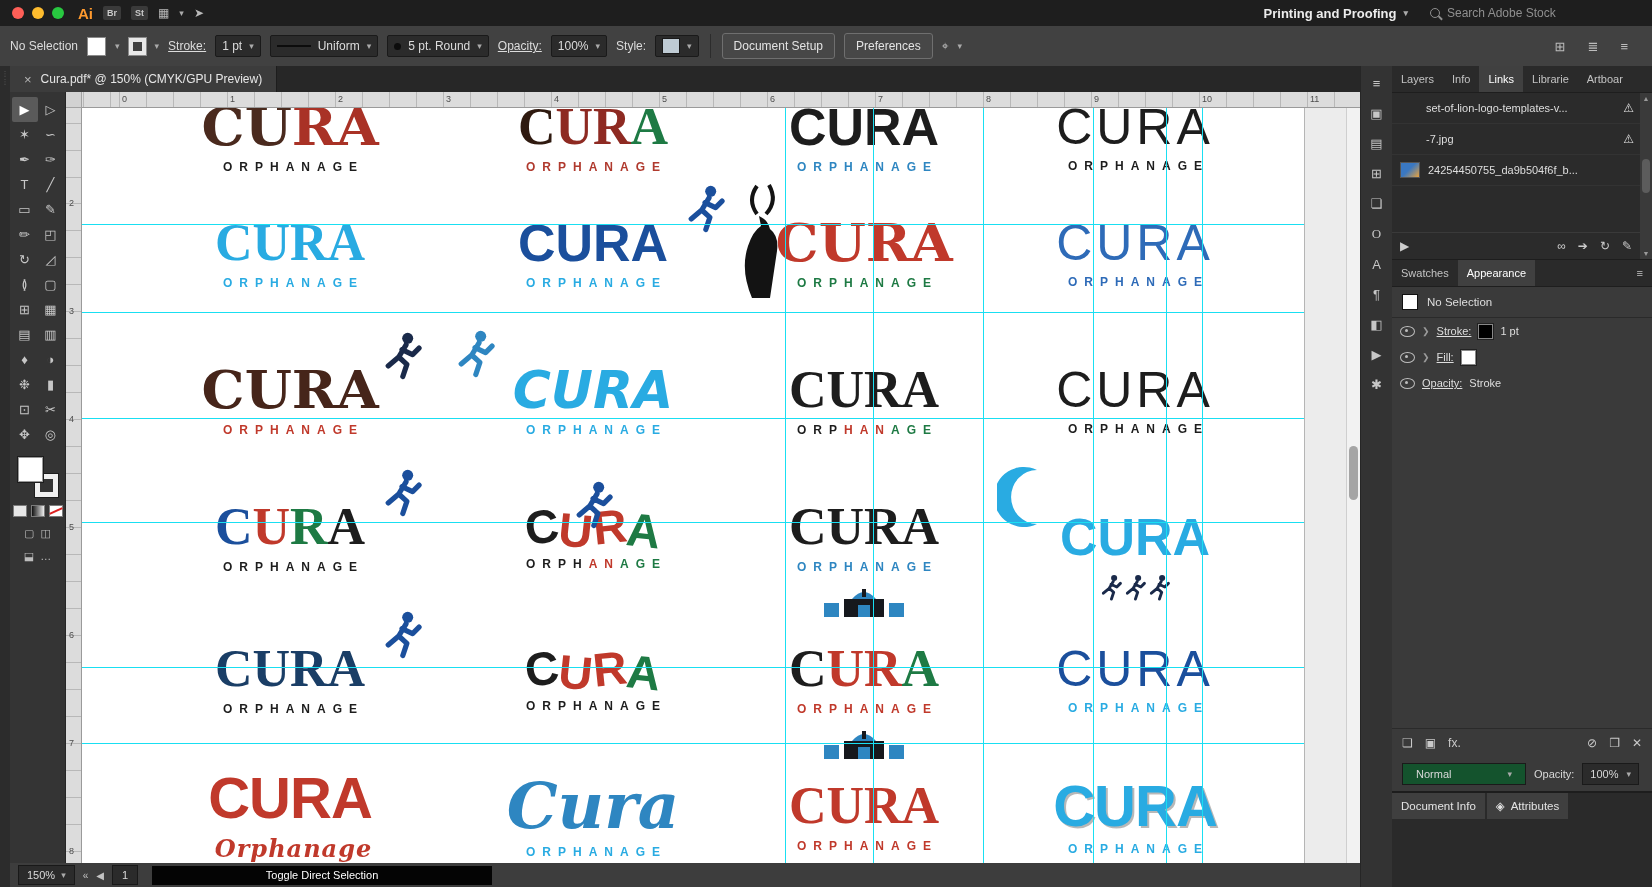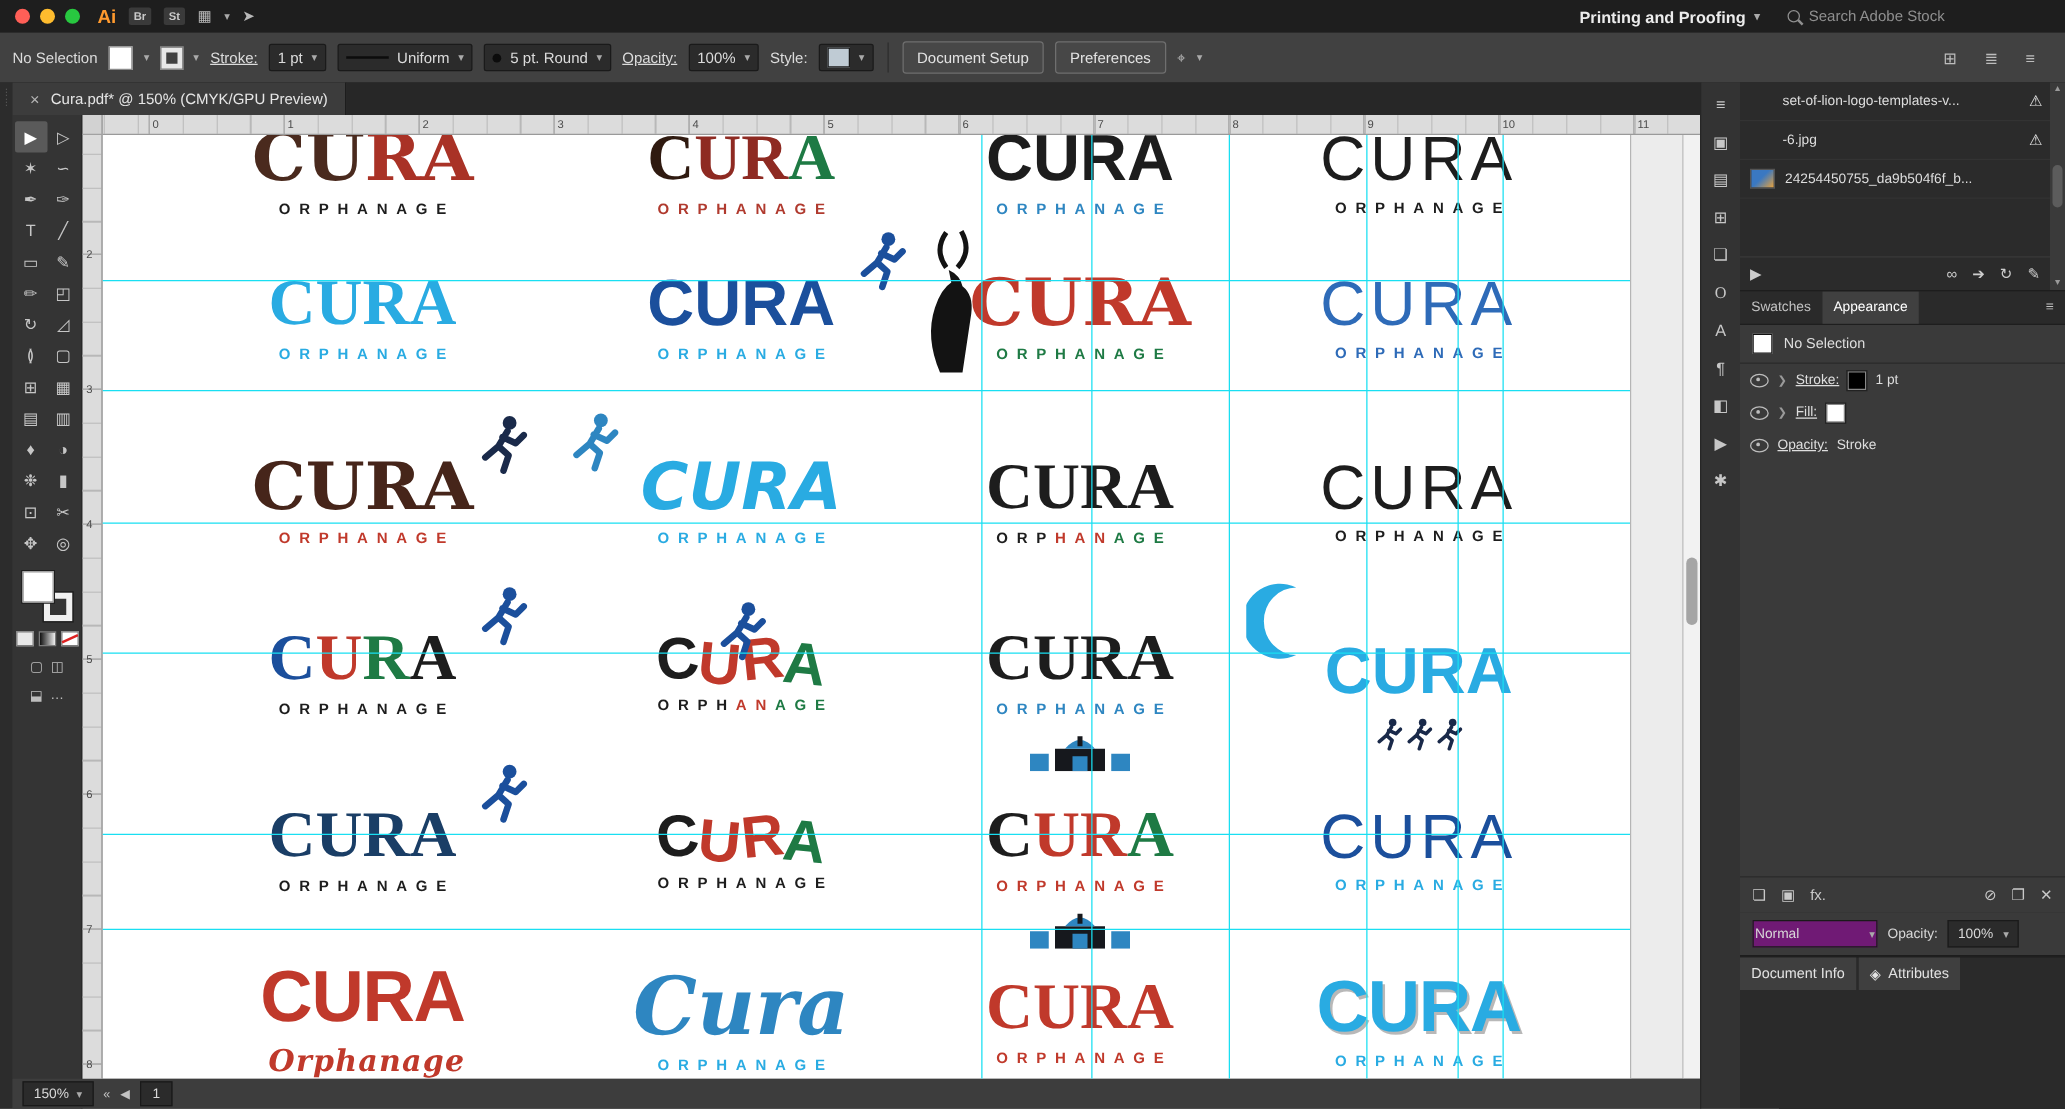--- a/index.html
+++ b/index.html
@@ -141,22 +141,22 @@
   .app-row{display:flex;align-items:center;gap:7px;height:26px;padding:0 8px;}
   .eye{width:13px;height:9px;border:1px solid #bdbdbd;border-radius:50%;position:relative;flex:none;}
   .eye::after{content:"";position:absolute;left:4px;top:2px;width:3px;height:3px;border-radius:50%;background:#bdbdbd;}
   .chev{color:#9a9a9a;font-size:9px;}
   .sw-black{width:13px;height:13px;background:#000;border:1px solid #888;outline:1px solid #222;}
   .sw-white{width:13px;height:13px;background:#fff;border:1px solid #888;outline:1px solid #222;}
   .app-footer{position:absolute;bottom:0;left:0;right:0;height:28px;border-top:1px solid #2a2a2a;display:flex;
               align-items:center;gap:12px;padding:0 10px;color:#c9c9c9;font-size:12px;}
   .af-right{margin-left:auto;display:flex;gap:12px;}
   .transp{height:34px;background:#3a3a3a;display:flex;align-items:center;gap:8px;padding:0 10px;font-size:11px;border-bottom:1px solid #1d1d1d;}
-  .blendbox{background:#701a75;border:1px solid #1a1a1a;height:20px;display:flex;align-items:center;
-            justify-content:space-between;padding:0 1px;width:96px;}
+  .blendbox{background:#14532d;border:1px solid #1a1a1a;height:20px;display:flex;align-items:center;
+            justify-content:space-between;padding:0 13px;width:96px;}
   .opbox{background:#2b2b2b;border:1px solid #1a1a1a;height:20px;display:flex;align-items:center;gap:8px;padding:0 7px;}
   .sepbar{height:28px;background:#2a2a2a;border-top:1px solid #1d1d1d;display:flex;align-items:stretch;}
   .sepbar .ptab{background:#3f3f3f;font-size:11.5px;color:#e3e3e3;}
   .bottombars{height:26px;background:#2a2a2a;border-top:1px solid #1d1d1d;display:flex;align-items:stretch;}
   .bottombars .ptab{background:#3f3f3f;margin-right:2px;font-size:11.5px;color:#e3e3e3;gap:6px;}
 </style>
 </head>
 <body>
 
 <header class="menubar">
@@ -489,52 +489,62 @@
 <div class="statusbar">
   <span class="zoombox">
     <span>150%</span>
     <span class="caret">▾</span>
   </span>
   <span class="navicon">«</span>
   <span class="navicon">◀</span>
   <span class="abnum">
     <span>1</span>
   </span>
+  <div class="tooltipbar">
+    <span>Toggle Direct Selection</span>
+  </div>
 </div>
 
 <div class="dockstrip" id="dockstrip">
     <span>≡</span>
     <span>▣</span>
     <span>▤</span>
     <span>⊞</span>
     <span>❏</span>
     <span class="dock-o">O</span>
     <span>A</span>
     <span>¶</span>
     <span>◧</span>
     <span>▶</span>
     <span>✱</span>
   </div>
 
 <div class="rightpanel">
+  <div class="ptabs">
+    <span class="ptab">Layers</span>
+    <span class="ptab">Info</span>
+    <span class="ptab active">Links</span>
+    <span class="ptab">Librarie</span>
+    <span class="ptab">Artboar</span>
+  </div>
 
   <div class="linklist" id="linklist">
     <div class="listscroll">
       <span>▲</span>
       <span class="sthumb"></span>
       <span>▼</span>
     </div>
     <div class="linkrow">
         <span class="thumbbox"></span>
         <span>set-of-lion-logo-templates-v...</span>
         <span class="warn">⚠</span>
       </div>
       <div class="linkrow">
         <span class="thumbbox"></span>
-        <span>-6.jpg</span>
+        <span>-7.jpg</span>
         <span class="warn">⚠</span>
       </div>
       <div class="linkrow">
         <span class="thumbbox thumb-color"></span>
         <span>24254450755_da9b504f6f_b...</span>
       </div>
       <div class="linkfooter">
       <span>▶</span>
       <span class="lf-right" id="linkfootericons">
           <span>∞</span>

